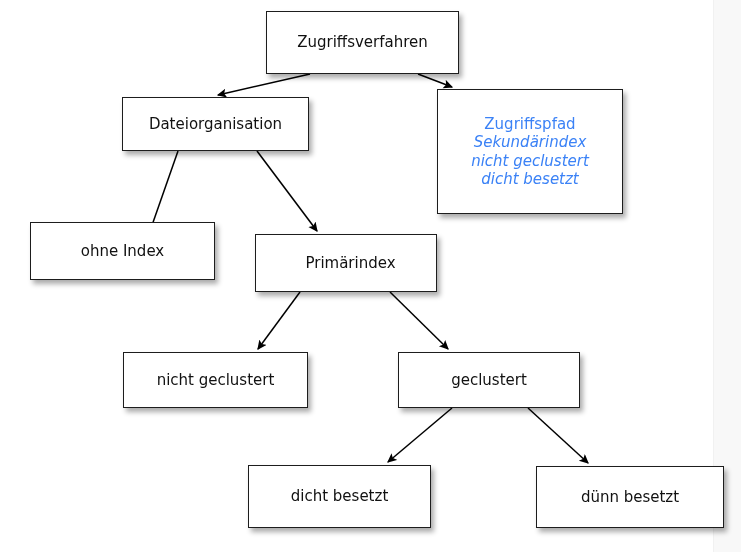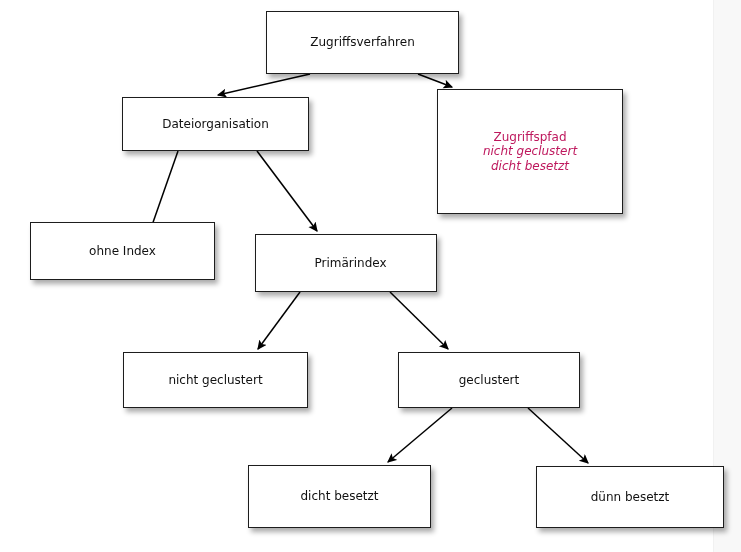--- a/index.html
+++ b/index.html
@@ -40,21 +40,21 @@
     position: absolute;
     box-sizing: border-box;
     background: #ffffff;
     border: 1.6px solid #1d1d1d;
     display: flex;
     align-items: center;
     justify-content: center;
     text-align: center;
     color: #111111;
     font-family: "DejaVu Sans", sans-serif;
-    font-size: 12px;
+    font-size: 15px;
     line-height: 1.22;
     box-shadow: 3px 4px 5px rgba(0,0,0,0.33);
     z-index: 2;
   }
   .node .lines {
     padding: 0 6px;
   }
   .node .ln {
     display: block;
     white-space: nowrap;
@@ -90,23 +90,24 @@
       <div class="node" style="left: 266px; top: 11px; width: 193px; height: 63px; background: rgb(255, 255, 255); border-color: rgb(29, 29, 29); color: rgb(17, 17, 17);">
         <div class="lines">
           <span class="ln">Zugriffsverfahren</span>
         </div>
       </div>
       <div class="node" style="left: 122px; top: 97px; width: 187px; height: 54px; background: rgb(255, 255, 255); border-color: rgb(29, 29, 29); color: rgb(17, 17, 17);">
         <div class="lines">
           <span class="ln">Dateiorganisation</span>
         </div>
       </div>
-      <div class="node" style="left: 437px; top: 89px; width: 186px; height: 125px; background: rgb(255, 255, 255); border-color: rgb(29, 29, 29); color: #be185d;">
+      <div class="node" style="left: 437px; top: 89px; width: 186px; height: 125px; background: rgb(255, 255, 255); border-color: rgb(29, 29, 29); color: #3b82f6;">
         <div class="lines">
           <span class="ln">Zugriffspfad</span>
+          <span class="ln italic">Sekundärindex</span>
           <span class="ln italic">nicht geclustert</span>
           <span class="ln italic">dicht besetzt</span>
         </div>
       </div>
       <div class="node" style="left: 30px; top: 222px; width: 185px; height: 58px; background: rgb(255, 255, 255); border-color: rgb(29, 29, 29); color: rgb(17, 17, 17);">
         <div class="lines">
           <span class="ln">ohne Index</span>
         </div>
       </div>
       <div class="node" style="left: 255px; top: 234px; width: 182px; height: 58px; background: rgb(255, 255, 255); border-color: rgb(29, 29, 29); color: rgb(17, 17, 17); padding-left: 9px;">

